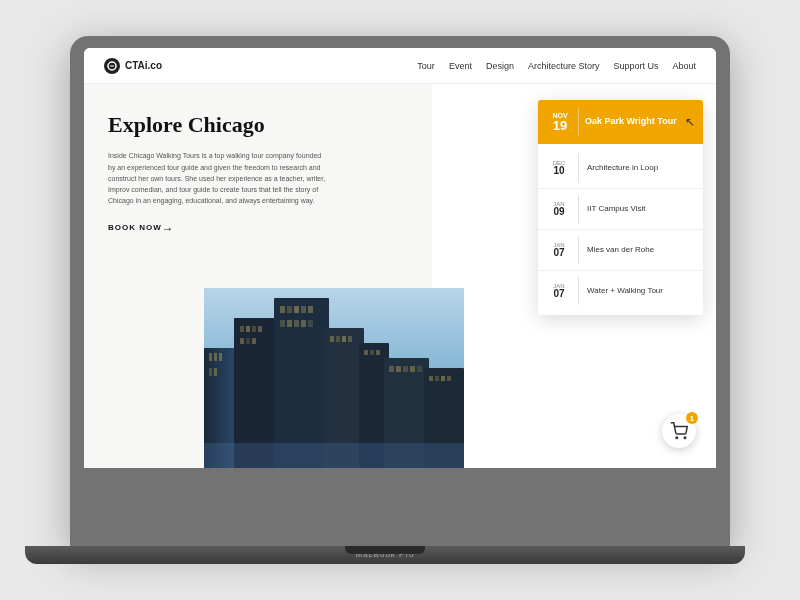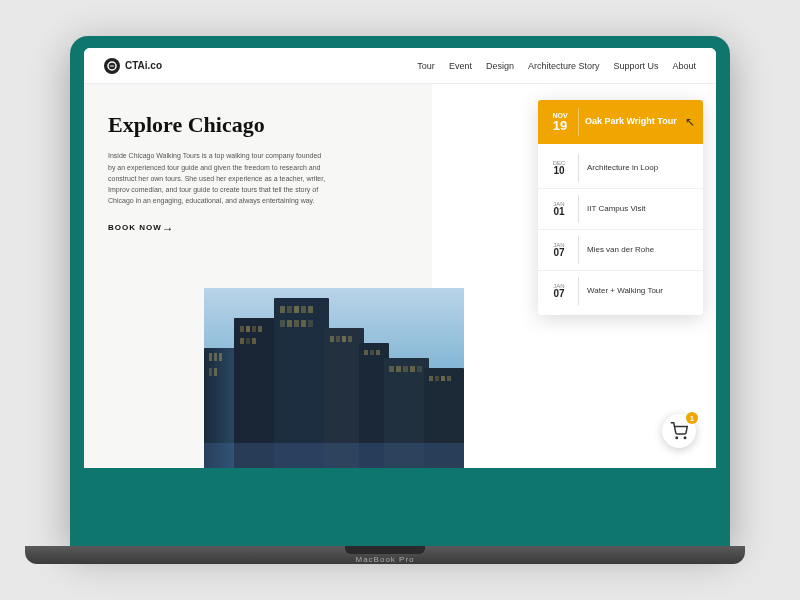--- a/index.html
+++ b/index.html
@@ -10,21 +10,21 @@
       justify-content: center;
       width: 800px;
       height: 600px;
       font-family: -apple-system, BlinkMacSystemFont, 'Segoe UI', Helvetica, Arial, sans-serif;
       overflow: hidden;
     }
 
     .laptop-outer {
       width: 660px;
       height: 510px;
-      background: #0f766e;
+      background: #737373;
       border-radius: 18px 18px 0 0;
       padding: 12px 14px 0 14px;
       box-shadow: 0 10px 40px rgba(0,0,0,0.3);
       position: relative;
     }
 
     .laptop-screen {
       width: 100%;
       height: 420px;
       background: #fff;
@@ -33,21 +33,21 @@
       position: relative;
     }
 
     .laptop-bottom {
       width: 720px;
       height: 18px;
       background: linear-gradient(to bottom, #5a5a5a, #3a3a3a);
       border-radius: 0 0 12px 12px;
       margin-left: -30px;
       display: flex;
-      align-items: flex-end;
+      align-items: flex-start;
       justify-content: center;
       position: relative;
     }
 
     .laptop-notch {
       width: 80px;
       height: 8px;
       background: #2a2a2a;
       border-radius: 0 0 6px 6px;
       position: absolute;
@@ -448,21 +448,21 @@
               <div class="event-date-small">
                 <span class="event-month-sm">Dec</span>
                 <span class="event-day-sm">10</span>
               </div>
               <div class="divider-v"></div>
               <span class="event-title-sm">Architecture in Loop</span>
             </div>
             <div class="event-item">
               <div class="event-date-small">
                 <span class="event-month-sm">Jan</span>
-                <span class="event-day-sm">01</span>
+                <span class="event-day-sm">09</span>
               </div>
               <div class="divider-v"></div>
               <span class="event-title-sm">IIT Campus Visit</span>
             </div>
             <div class="event-item">
               <div class="event-date-small">
                 <span class="event-month-sm">Jan</span>
                 <span class="event-day-sm">07</span>
               </div>
               <div class="divider-v"></div>

